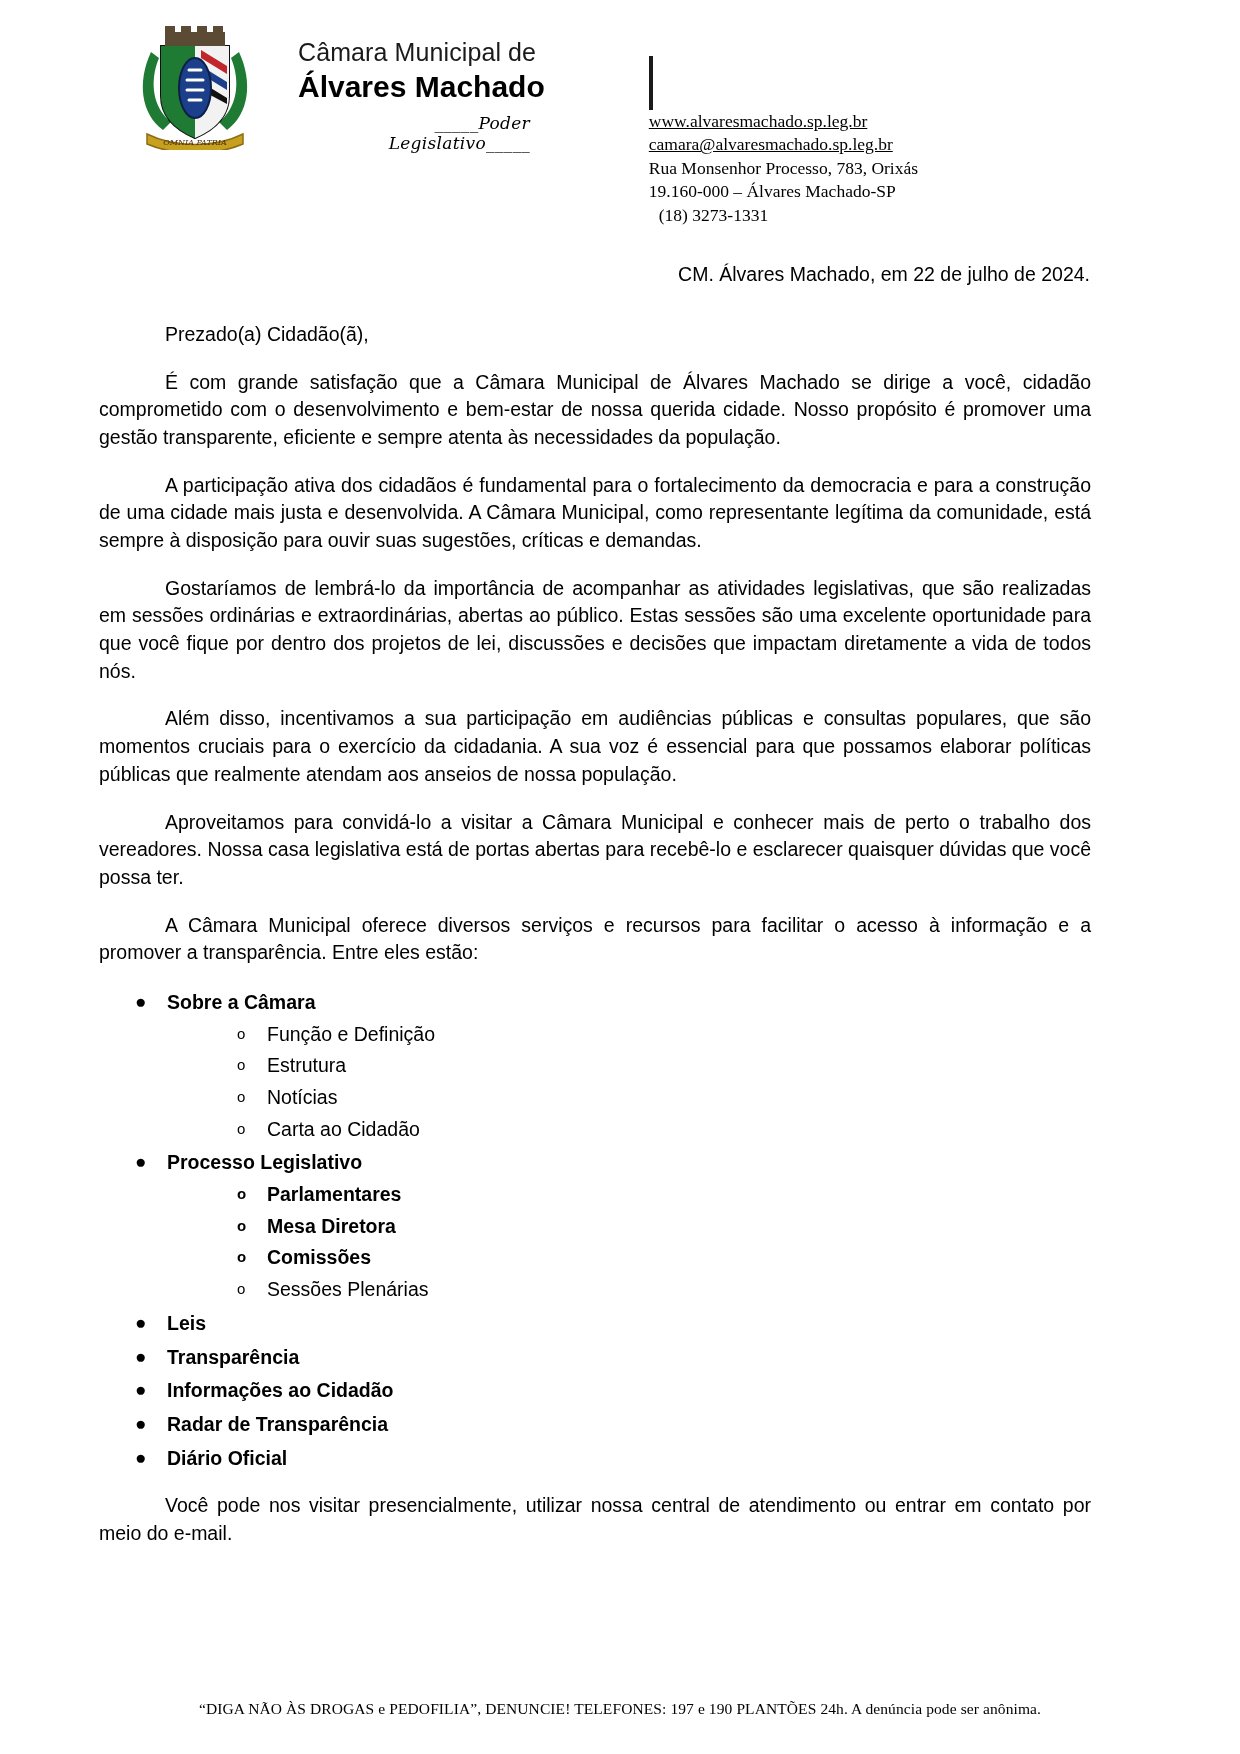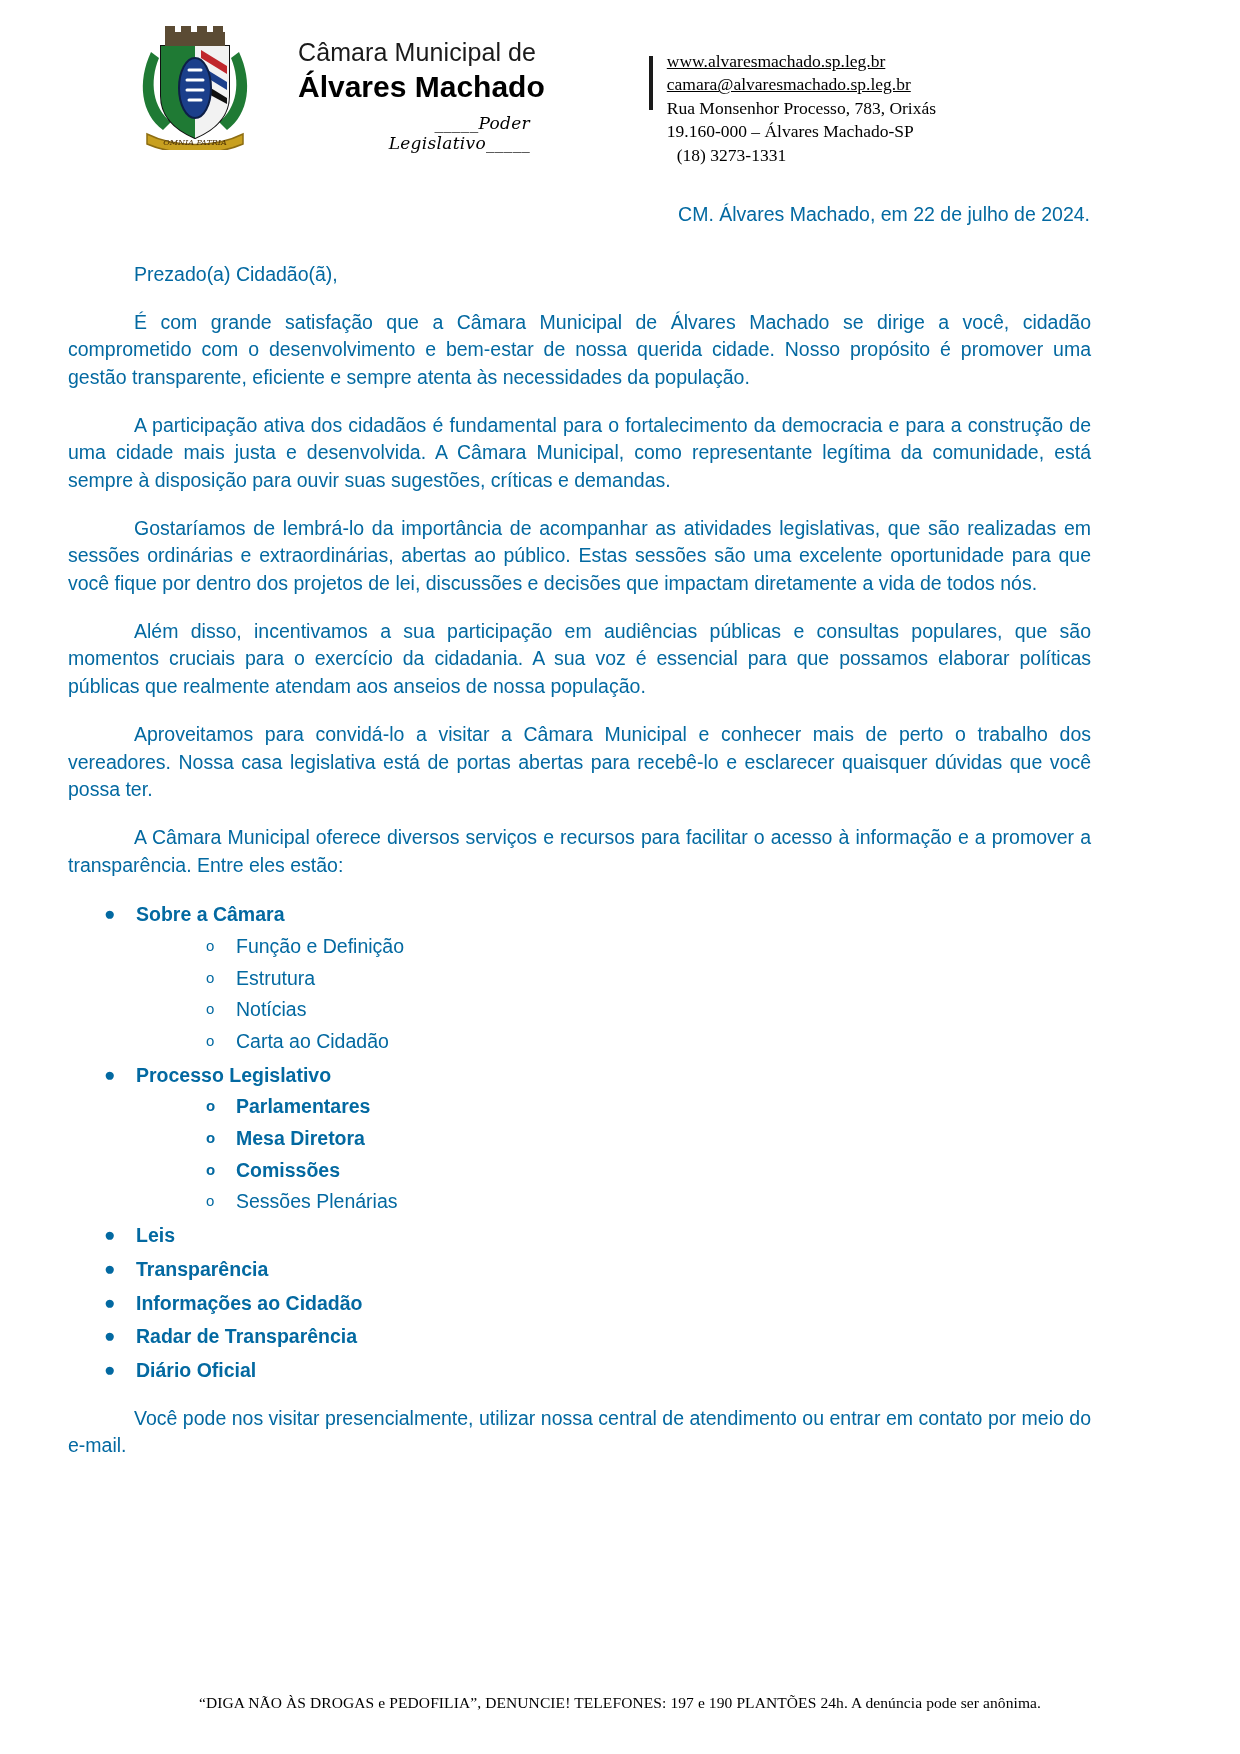--- a/index.html
+++ b/index.html
@@ -62,20 +62,21 @@
     letter-spacing: .3px;
     color: #000000;
     text-align: right;
     width: 232px;
   }
   .contact-block {
     margin-left: 104px;
     margin-top: 28px;
     display: flex;
     align-items: stretch;
+    flex-direction: column;
   }
   .contact-bar {
     width: 4px;
     background: #1a1a1a;
     margin-right: 14px;
     height: 54px;
     margin-top: 6px;
   }
   .contact-lines {
     font-family: "Liberation Serif", serif;
@@ -86,24 +87,24 @@
   .contact-lines a, .contact-lines .link {
     color: #000;
     text-decoration: underline;
   }
   .contact-lines .phone {
     padding-left: 10px;
   }
 
   
   .content {
-    padding: 0 136px 0 68px;
+    padding: 0 136px 0 99px;
     font-size: 19.5px;
     line-height: 1.42;
-    color: #0369a1;
+    color: #000000;
   }
   .date-line {
     text-align: right;
     margin-top: 34px;
     font-size: 19.5px;
     padding-right: 14px;
   }
   .salutation {
     margin-top: 32px;
     text-indent: 66px;
@@ -157,21 +158,21 @@
   }
   .closing {
     margin-top: 26px;
   }
 
   
   .footer {
     position: absolute;
     left: 0;
     right: 0;
-    bottom: 42px;
+    bottom: 36px;
     text-align: center;
     font-family: "Liberation Serif", serif;
     font-size: 15.5px;
     color: #000;
     letter-spacing: .1px;
   }
 </style>
 </head>
 <body>
 

